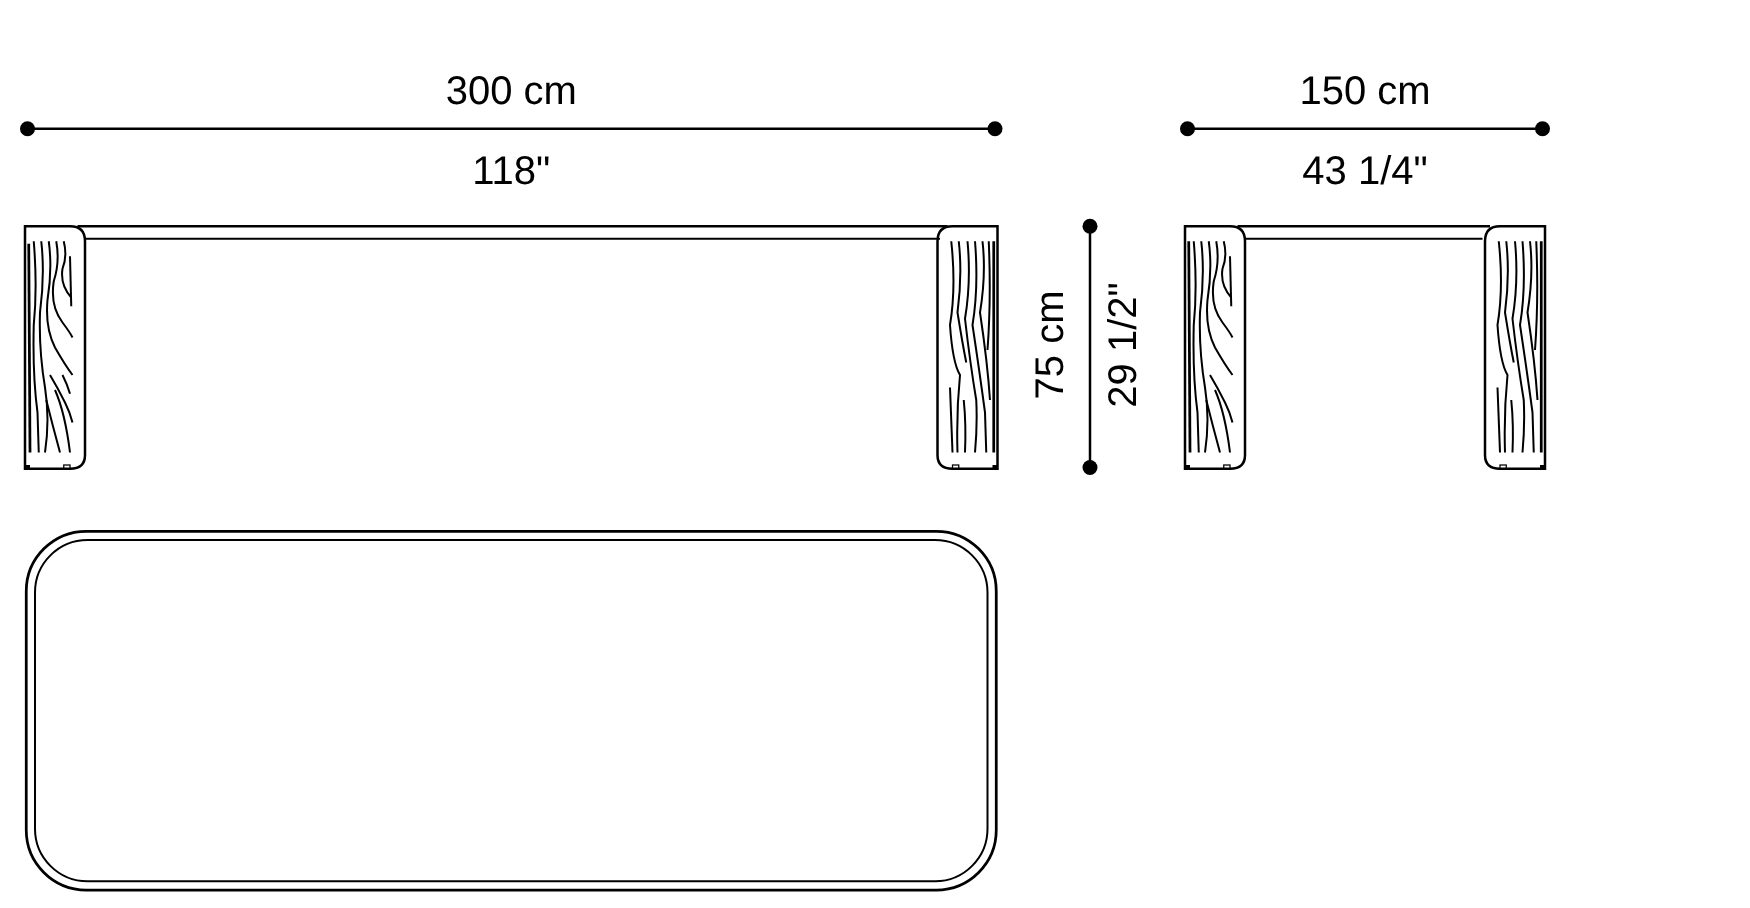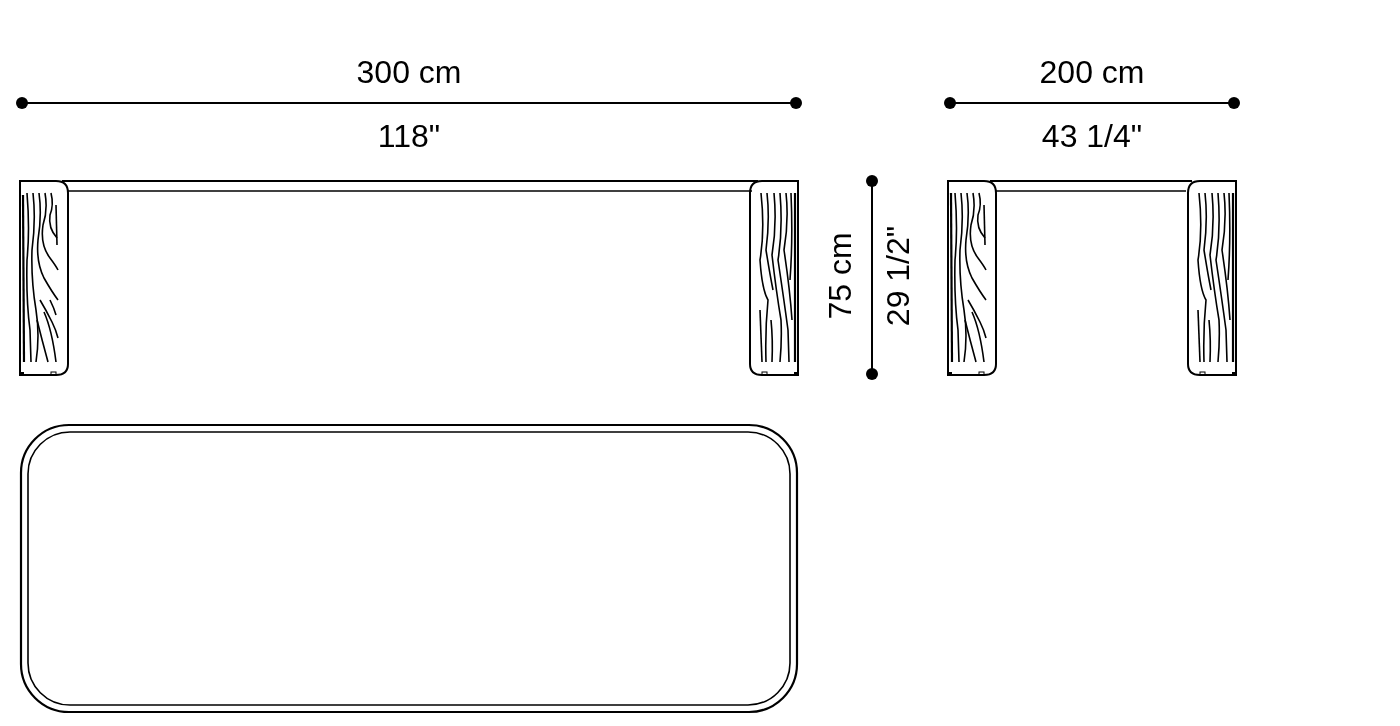--- a/index.html
+++ b/index.html
@@ -147,18 +147,18 @@
     <g>
       <rect class="stroke" x="21" y="425" width="776" height="287" rx="48" ry="48" stroke-width="2.2"></rect>
       <rect class="stroke" x="28" y="432" width="762" height="273" rx="42" ry="42" stroke-width="1.6"></rect>
     </g>
   </svg>
 
   
   <div class="dim-label" style="left:409px; top:56px;">300 cm</div>
   <div class="dim-label" style="left:409px; top:120px;">118"</div>
 
-  <div class="dim-label" style="left:1092px; top:56px;">200 cm</div>
+  <div class="dim-label" style="left:1092px; top:56px;">150 cm</div>
   <div class="dim-label" style="left:1092px; top:120px;">43 1/4"</div>
 
   <div class="dim-label-vert" style="left:796px; top:260px; transform: rotate(-90deg);">75 cm</div>
   <div class="dim-label-vert" style="left:848px; top:260px; transform: rotate(-90deg);">29 1/2"</div>
 </div>
 
 </body></html>

